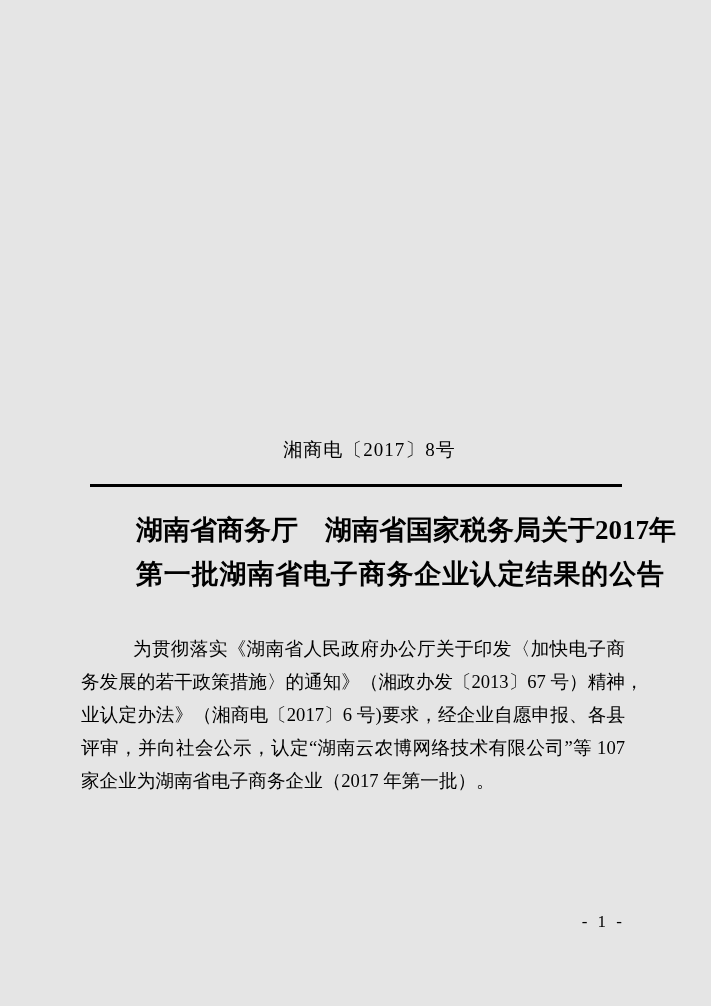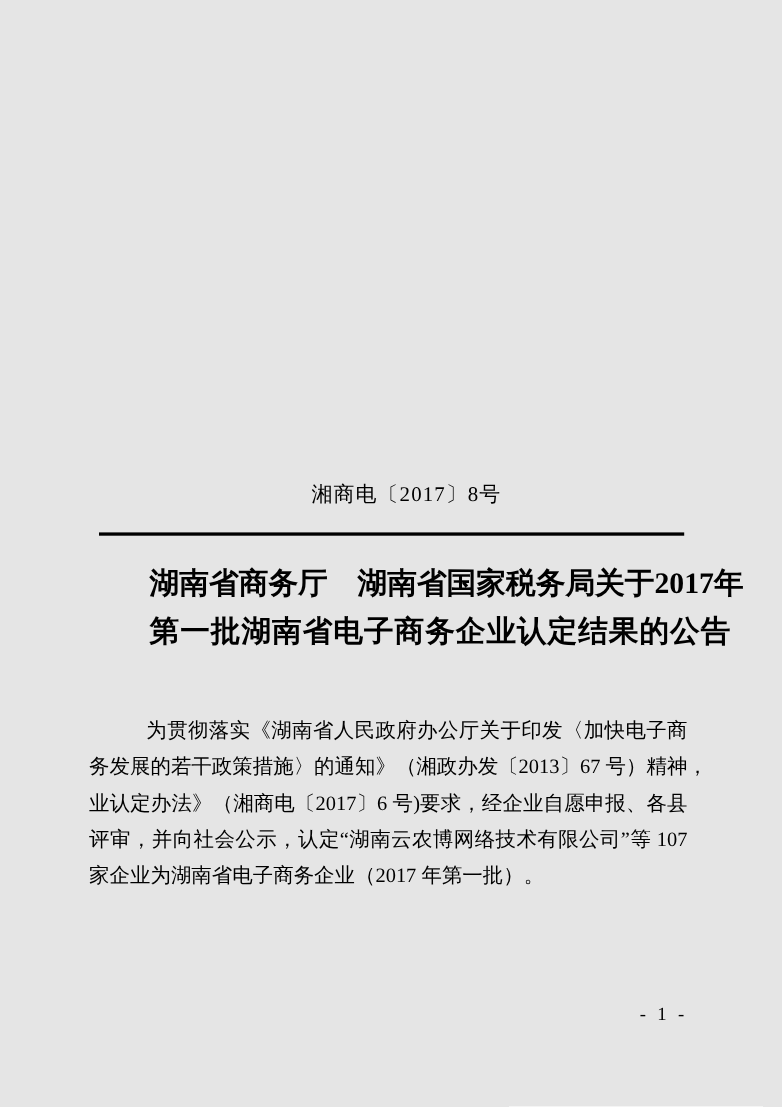--- a/index.html
+++ b/index.html
@@ -45,21 +45,21 @@
     line-height: 44px;
     margin-left: 36px;
   }
   .title-line {
     text-align: center;
     text-align-last: justify;
     white-space: nowrap;
   }
   .body-block {
     position: absolute;
-    top: 648px;
+    top: 632px;
     left: 81px;
     width: 544px;
     font-size: 18.6px;
   }
   .bline {
     line-height: 33px;
     height: 33px;
     text-align: justify;
     text-align-last: justify;
     white-space: nowrap;

